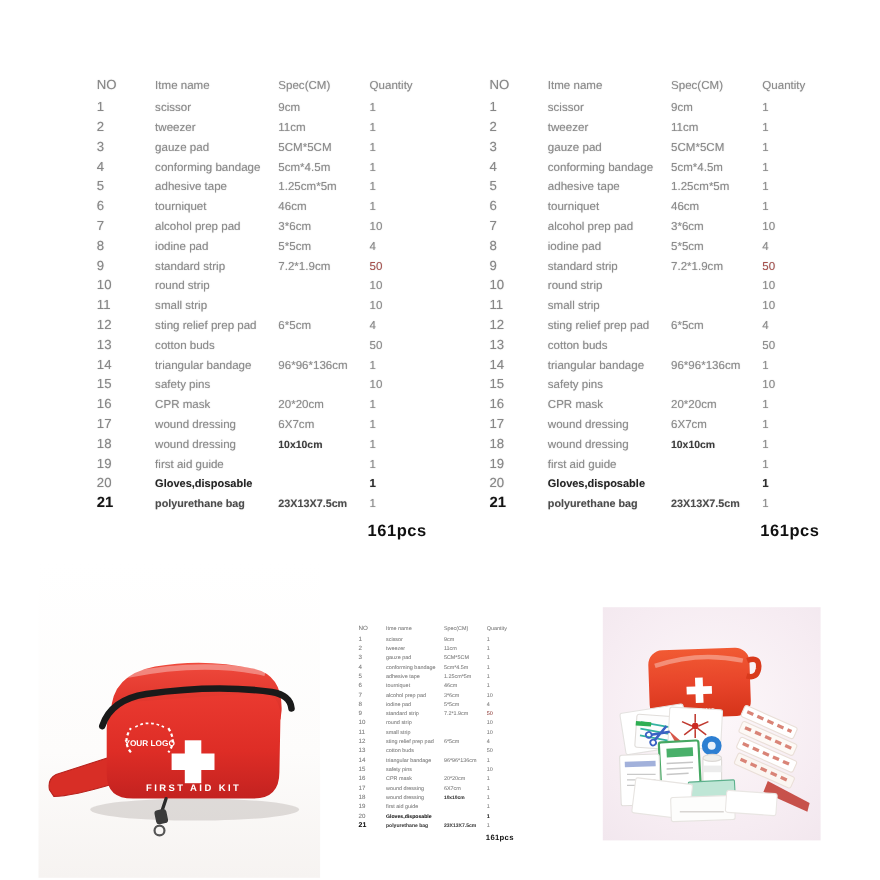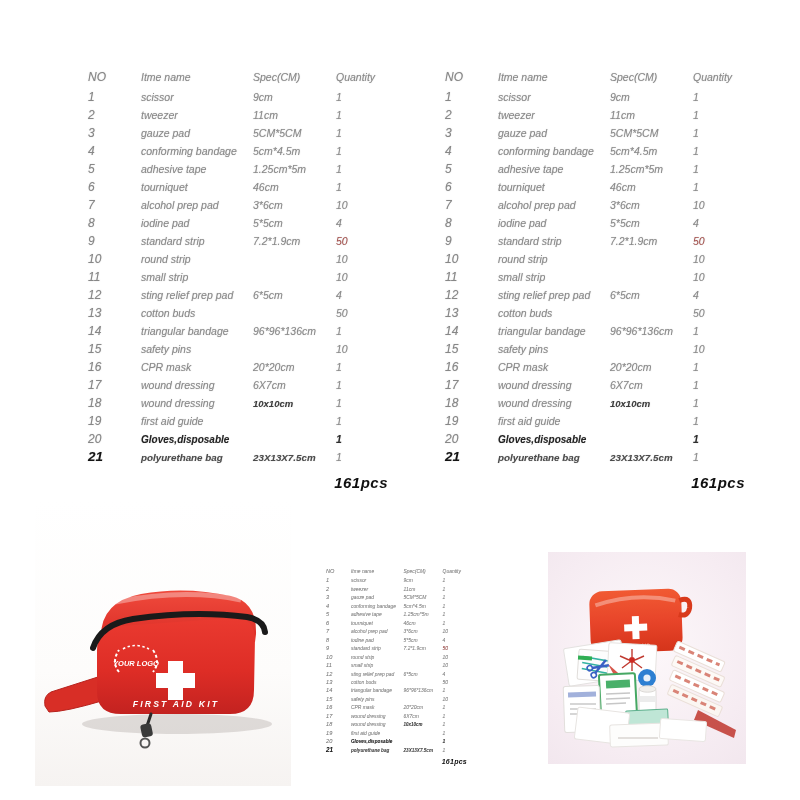--- a/index.html
+++ b/index.html
@@ -1,17 +1,17 @@
 <!DOCTYPE html>
 <html><head>
 <meta charset="utf-8">
 <style>
   html,body{margin:0;padding:0;background:#fff;}
   .page{position:relative;width:800px;height:800px;background:#ffffff;overflow:hidden;
-        font-family:"Liberation Sans",sans-serif;font-style:italic;}
+        font-family:"Liberation Sans",sans-serif;}
 
   
   .spec-table{position:absolute;width:312px;}
   .spec-table .thead,.spec-table .trow{display:grid;grid-template-columns:53px 112px 83px 64px;align-items:baseline;}
   .spec-table .thead{height:22px;line-height:22px;color:#7d7d7d;font-size:12px;
         text-shadow:0 0 1px rgba(125,125,125,.6);}
   .spec-table .trow{height:18px;line-height:18px;}
   .cell{color:#8b8b8b;font-size:10.5px;white-space:nowrap;overflow:visible;
         text-shadow:0 0 1px rgba(135,135,135,.55);}
   .c-no{font-size:12px;color:#878787;}
@@ -20,21 +20,21 @@
   .trow:nth-child(20) .c-name{color:#242424;font-weight:700;font-size:10px;}
   .trow:nth-child(20) .c-qty{color:#2e2e2e;font-weight:700;}
   .trow:nth-child(21) .c-no{color:#141414;font-weight:700;font-size:13.5px;}
   .trow:nth-child(21) .c-name,.trow:nth-child(21) .c-spec{color:#4c4c4c;font-weight:600;font-size:9.8px;}
   .total-row{width:300px;text-align:right;margin-top:8px;color:#101010;
         font-weight:700;font-size:15px;letter-spacing:.5px;}
   #table-left{left:88px;top:66px;}
   #table-right{left:445px;top:66px;}
 
   
-  .photo-left{position:absolute;left:35px;top:500px;width:256px;height:286px;
+  .photo-left{position:absolute;left:35px;top:512px;width:256px;height:286px;
         background:linear-gradient(180deg,#ffffff 0%,#fdfcfb 60%,#f6f3f1 100%);}
   .mini-table-wrap{position:absolute;left:326px;top:566px;width:180px;height:205px;}
   .mini-scale{transform:scale(0.47);transform-origin:0 0;}
   .photo-right{position:absolute;left:548px;top:552px;width:198px;height:212px;
         background:radial-gradient(circle at 50% 45%,#fdf8fa 0%,#f6ecf2 70%,#f2e7ee 100%);}
   svg{display:block;}
 </style>
 </head>
 <body>
 

